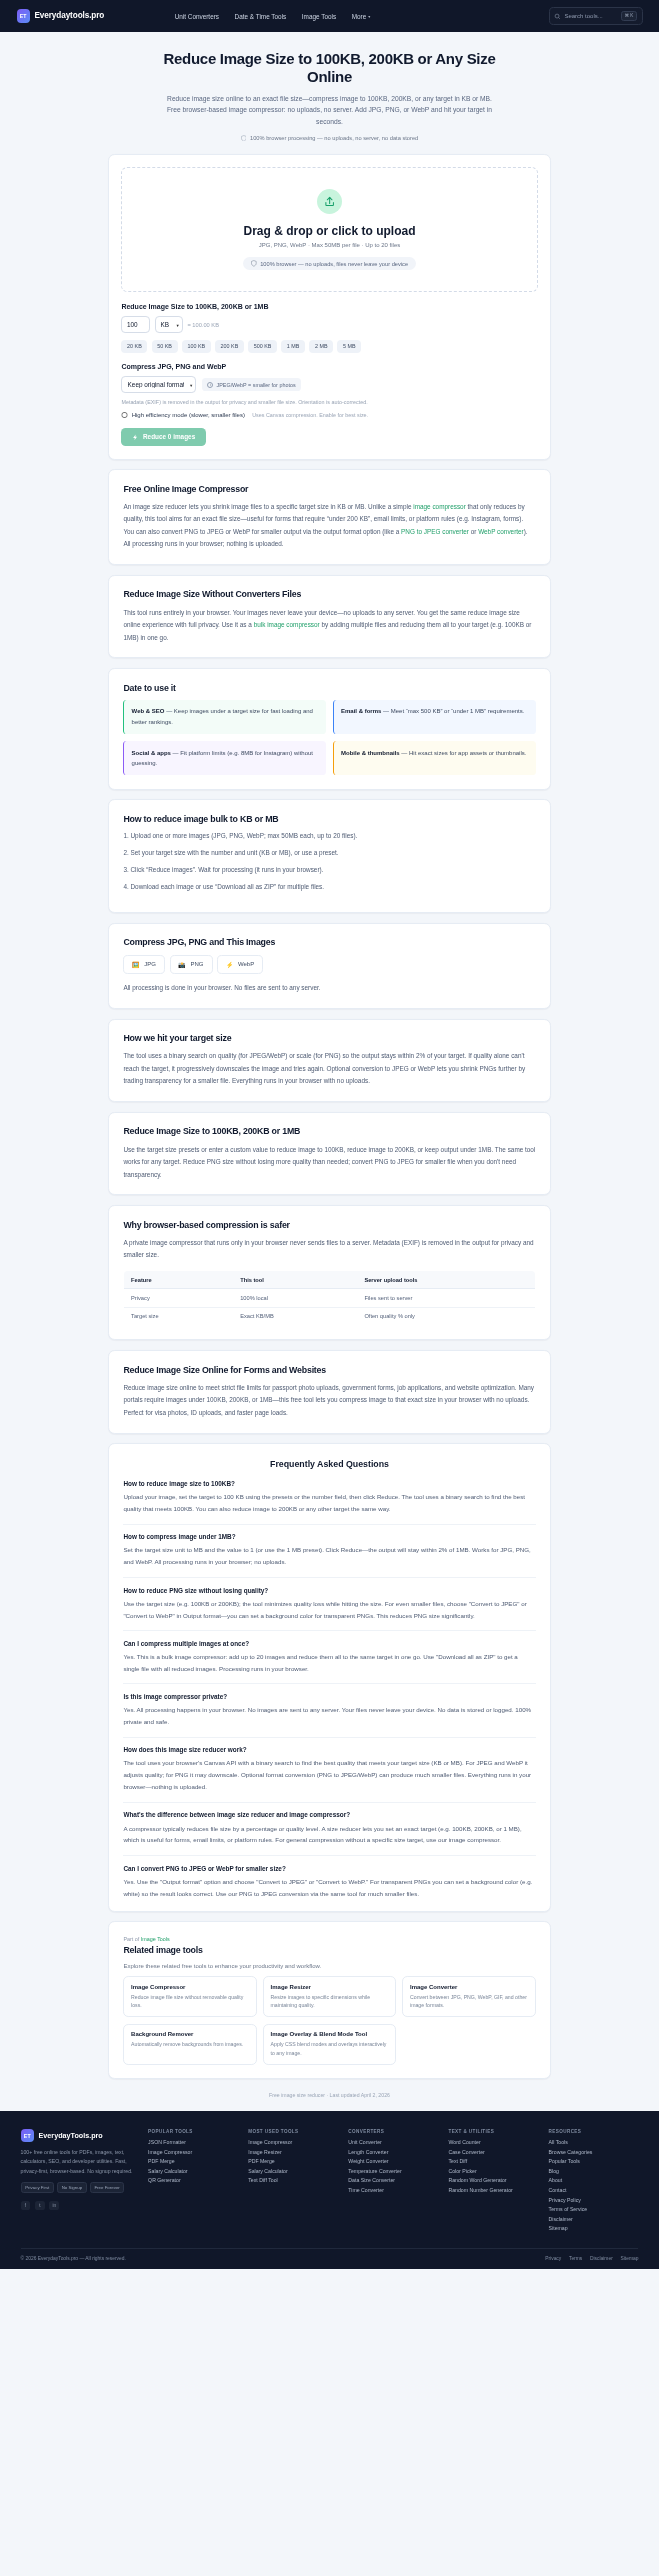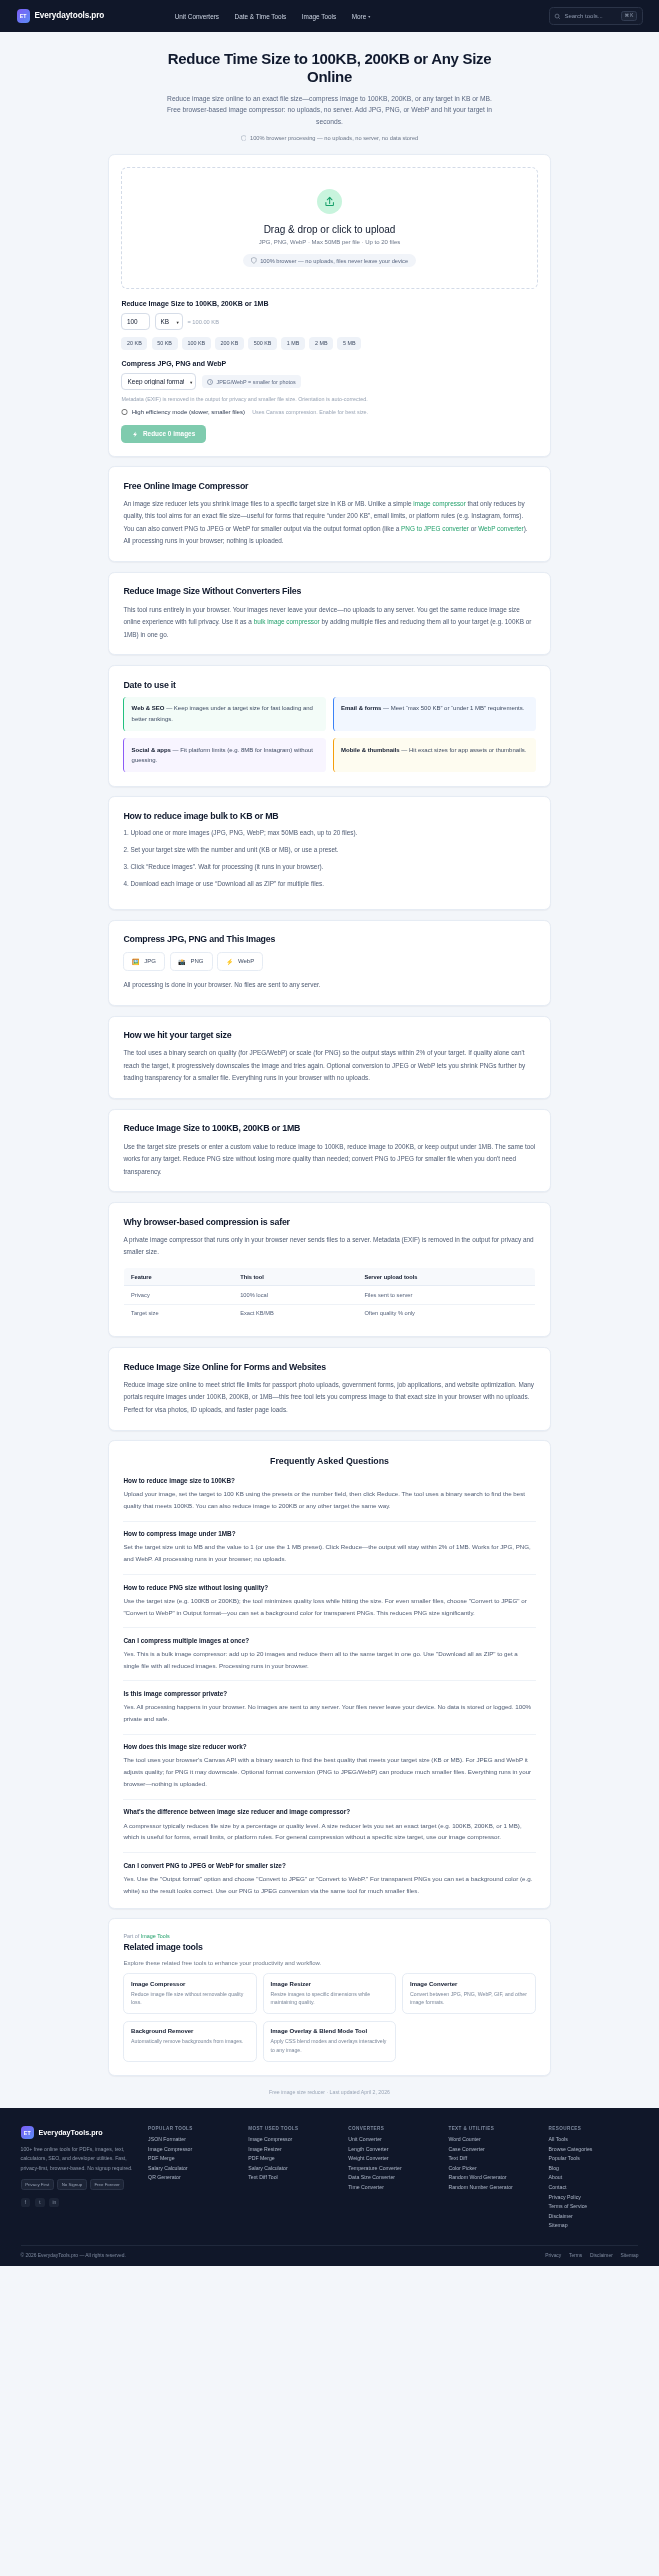--- a/index.html
+++ b/index.html
@@ -80,21 +80,21 @@
   .tool-card { padding: 12.4px; }
   .dropzone {
     border: 1px dashed #d3dbe8; border-radius: 6.2px;
     padding: 21.6px 10.3px 20.6px; text-align: center; cursor: pointer;
   }
   .up-circle {
     width: 25px; height: 25px; border-radius: 50%;
     background: #c8f4dd; margin: 0 auto 9.3px;
     display: flex; align-items: center; justify-content: center;
   }
-  .dz-title { font-size: 10px; font-weight: normal; color: #111a2e; }
+  .dz-title { font-size: 12px; font-weight: bold; color: #111a2e; }
   .dz-sub { margin-top: 4.6px; font-size: 6px; color: #6b7689; }
   .dz-badge {
     margin: 8.2px auto 0; display: inline-flex; align-items: center; gap: 3.6px;
     background: #f1f4f9; border-radius: 10.3px;
     padding: 3.6px 7.7px; font-size: 5.7px; color: #5a6780;
   }
 
   .section-h3 { font-size: 7px; font-weight: bold; color: #111a2e; }
   .controls { padding-top: 11.3px; }
   .size-row { display: flex; align-items: center; gap: 4.6px; margin-top: 5.7px; }
@@ -279,21 +279,21 @@
     <svg class="mag" viewBox="0 0 24 24" fill="none" stroke="#8e99ae" stroke-width="2">
       <circle cx="11" cy="11" r="7"></circle>
         <line x1="16.5" y1="16.5" x2="21" y2="21"></line>
     </svg>
     <span class="search-ph">Search tools...</span>
     <span class="kbd">⌘ K</span>
   </div>
 </header>
 
 <section class="hero">
-  <h1>Reduce Time Size to 100KB, 200KB or Any Size Online</h1>
+  <h1>Reduce Image Size to 100KB, 200KB or Any Size Online</h1>
   <p>Reduce image size online to an exact file size—compress image to 100KB, 200KB, or any target in KB or MB. Free browser-based image compressor: no uploads, no server. Add JPG, PNG, or WebP and hit your target in seconds.</p>
   <div class="privacy-pill">
     <svg class="shield" viewBox="0 0 24 26" fill="none" stroke="#8d98ab" stroke-width="2">
       <path d="M12 1 L22 5 V13 C22 19 17 23 12 25 C7 23 2 19 2 13 V5 Z"></path>
     </svg>
     <span>100% browser processing — no uploads, no server, no data stored</span>
   </div>
 </section>
 
 <div class="wrap">

